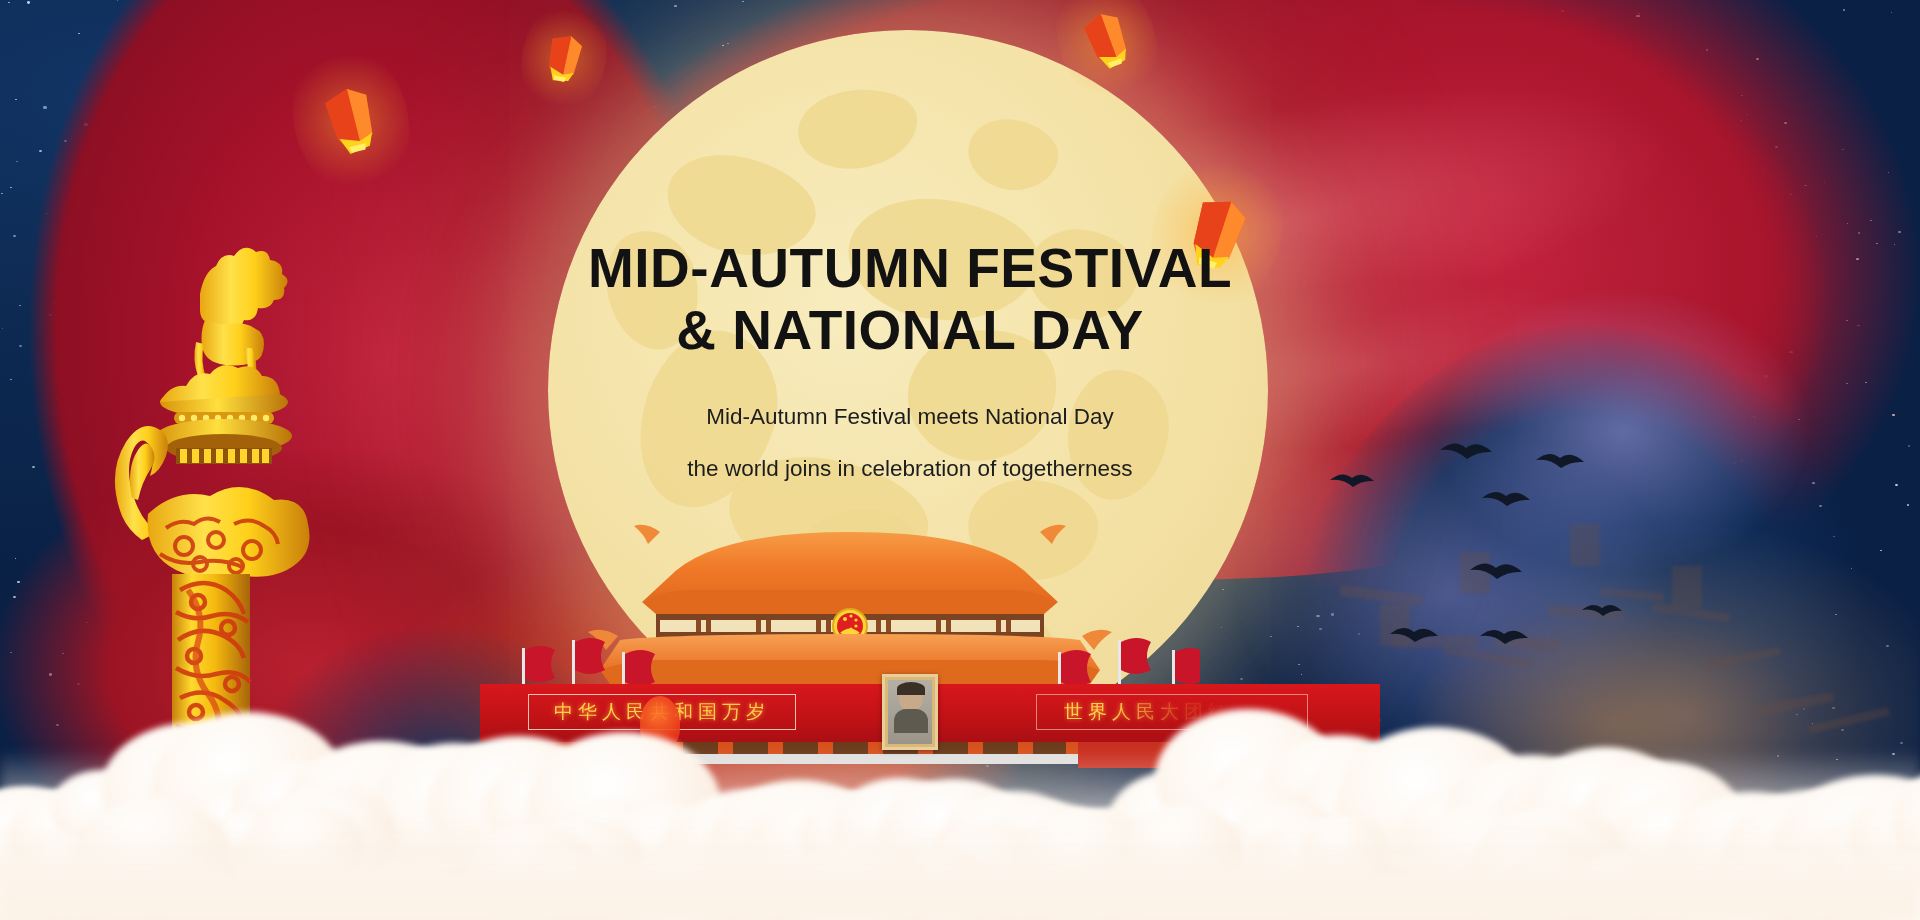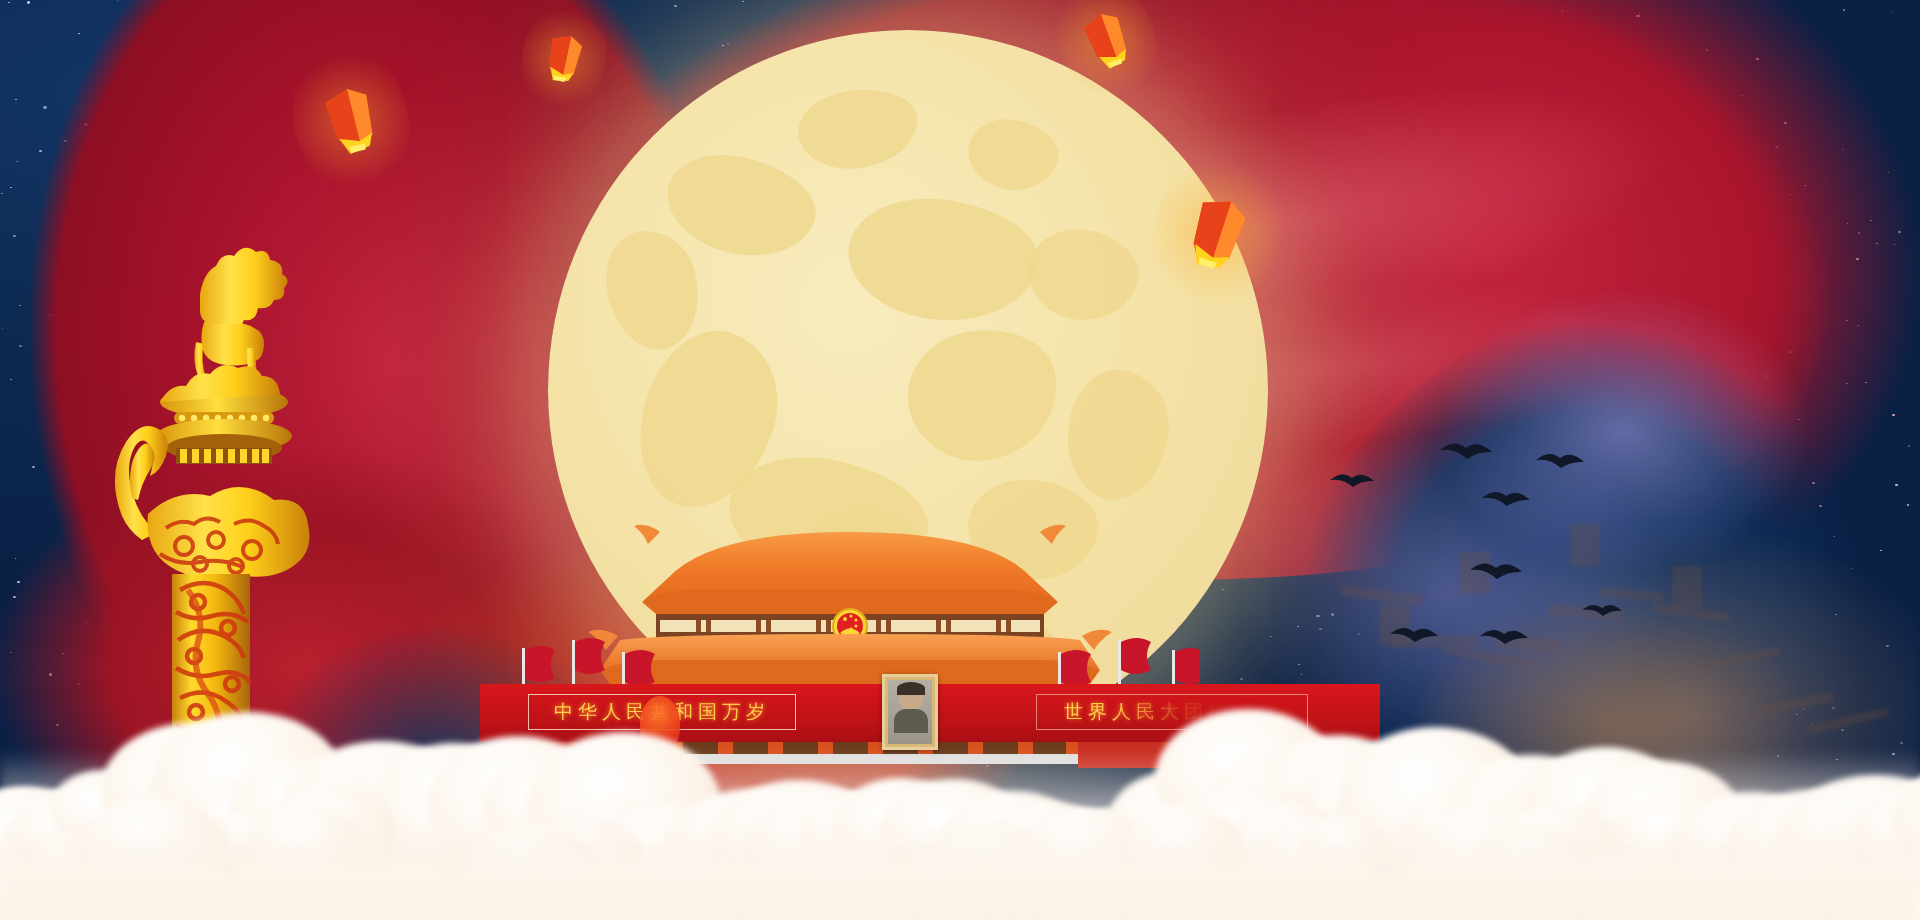--- a/index.html
+++ b/index.html
@@ -570,20 +570,30 @@
         <path d="M216 40 q13 -11 24 -2 q11 -8 24 4 q-13 -1 -23 6 q-11 -10 -25 -8z"></path>
         <path d="M162 78 q13 -11 24 -2 q11 -8 24 4 q-13 -1 -23 6 q-11 -10 -25 -8z"></path>
         <path d="M150 150 q14 -12 26 -2 q12 -9 26 4 q-14 -1 -25 7 q-12 -11 -27 -9z"></path>
         <path d="M70 214 q13 -11 24 -2 q11 -8 24 4 q-13 -1 -23 6 q-11 -10 -25 -8z"></path>
         <path d="M160 216 q13 -11 24 -2 q11 -8 24 4 q-13 -1 -23 6 q-11 -10 -25 -8z"></path>
         <path d="M262 190 q11 -9 20 -2 q9 -7 20 3 q-11 -1 -19 5 q-9 -8 -21 -6z"></path>
       </g>
     </svg>
   </div>
 
+  <div class="headline">
+    <h1>
+      <span>MID-AUTUMN FESTIVAL</span><br>
+      <span>&amp; NATIONAL DAY</span>
+    </h1>
+    <div class="sub">
+      <div>Mid-Autumn Festival meets National Day</div>
+      <div>the world joins in celebration of togetherness</div>
+    </div>
+  </div>
 
   <div class="huabiao">
     <svg width="250" height="560" viewBox="0 0 250 560">
       <defs>
         <linearGradient id="gold" x1="0" y1="0" x2="1" y2="0">
           <stop offset="0%" stop-color="#e8a711"></stop>
             <stop offset="35%" stop-color="#ffe14a"></stop>
           <stop offset="62%" stop-color="#ffd01a"></stop>
             <stop offset="100%" stop-color="#c97f0a"></stop>
         </linearGradient>

